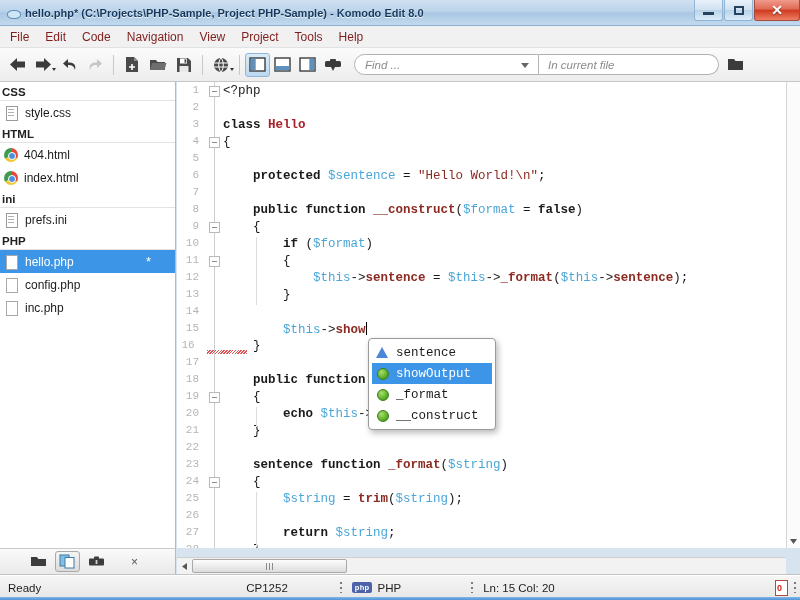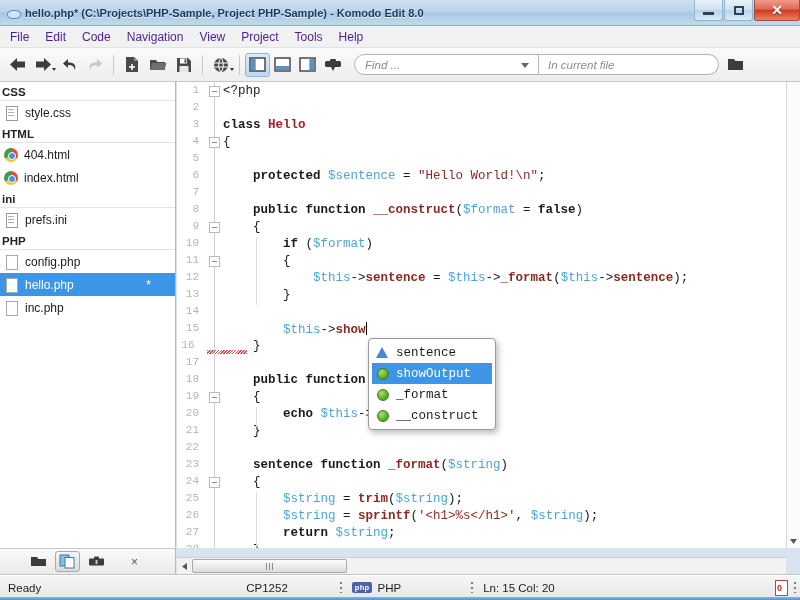--- a/index.html
+++ b/index.html
@@ -51,21 +51,21 @@
   .gl-close { color:#fff; font-size:14px; font-weight:bold; line-height:1;
     text-shadow:0 1px 1px rgba(0,0,0,.45); font-family:"Liberation Sans",sans-serif; }
 
   
   .menubar {
     position:absolute; left:0; top:26px; width:800px; height:22px;
     background:#f1f1f1; border-bottom:1px solid #e2e2e2;
     display:flex; align-items:center; padding-left:2px;
   }
   .menu-item {
-    padding:3px 8px; font-size:12px; color:#4c1d95; white-space:nowrap;
+    padding:3px 8px; font-size:12px; color:#7f1d1d; white-space:nowrap;
   }
 
   
   .toolbar {
     position:absolute; left:0; top:48px; width:800px; height:34px;
     background:linear-gradient(to bottom,#fbfbfb,#ededed);
     border-bottom:1px solid #c6c6c6;
     display:flex; align-items:center; padding-left:4px;
   }
   .tb { width:26px; height:26px; display:flex; align-items:center; justify-content:center;
@@ -410,28 +410,28 @@
       <span>index.html</span>
     </div>
 
     <div class="grp">ini</div>
     <div class="frow">
       <span class="fico ico-doc lines"></span>
       <span>prefs.ini</span>
     </div>
 
     <div class="grp">PHP</div>
-    <div class="frow">
-      <span class="fico ico-doc plain"></span>
-      <span>config.php</span>
-    </div>
     <div class="frow sel">
       <span class="fico ico-doc plain"></span>
       <span>hello.php</span>
       <span class="star">*</span>
+    </div>
+    <div class="frow">
+      <span class="fico ico-doc plain"></span>
+      <span>config.php</span>
     </div>
     <div class="frow">
       <span class="fico ico-doc plain"></span>
       <span>inc.php</span>
     </div>
   </div>
 
   <div class="panetabs">
     <div class="pt">
       <svg width="17" height="13" viewBox="0 0 17 13">
@@ -511,21 +511,20 @@
       <div class="cl" style="top:257px"><span class="plain">    }</span></div>
       <div class="cl" style="top:274px"></div>
       <div class="cl" style="top:291px"><span class="kw">    public function </span><span class="fn">showOutput</span><span class="op">()</span></div>
       <div class="cl" style="top:308px"><span class="plain">    {</span></div>
       <div class="cl" style="top:325px"><span class="kw">        echo </span><span class="var">$this</span><span class="op">-&gt;</span><span class="fn">sentence</span><span class="op">;</span></div>
       <div class="cl" style="top:342px"><span class="plain">    }</span></div>
       <div class="cl" style="top:359px"></div>
       <div class="cl" style="top:376px"><span class="kw">    sentence function </span><span class="fn">_format</span><span class="op">(</span><span class="var">$string</span><span class="op">)</span></div>
       <div class="cl" style="top:393px"><span class="plain">    {</span></div>
       <div class="cl" style="top:410px"><span class="op">        </span><span class="var">$string</span><span class="op"> = </span><span class="fn">trim</span><span class="op">(</span><span class="var">$string</span><span class="op">);</span></div>
-      <div class="cl" style="top:427px"><span class="op">        </span><span class="var">$string</span><span class="op"> = </span><span class="fn">sprintf</span><span class="op">(</span><span class="str">'&lt;h1&gt;%s&lt;/h1&gt;'</span><span class="op">, </span><span class="var">$string</span><span class="op">);</span></div>
       <div class="cl" style="top:444px"><span class="kw">        return </span><span class="var">$string</span><span class="op">;</span></div>
       <div class="cl" style="top:461px"><span class="plain">    }</span></div>
 
       <div class="indentline" style="left:33px; top:155px; height:68px;"></div>
       <div class="indentline" style="left:33px; top:325px; height:20px;"></div>
       <div class="indentline" style="left:33px; top:410px; height:55px;"></div>
       <div class="squiggle" style="left:-16px; top:268px; width:40px;"></div>
     </div>
 
     <div class="acpop" style="left:191px; top:256px;">

